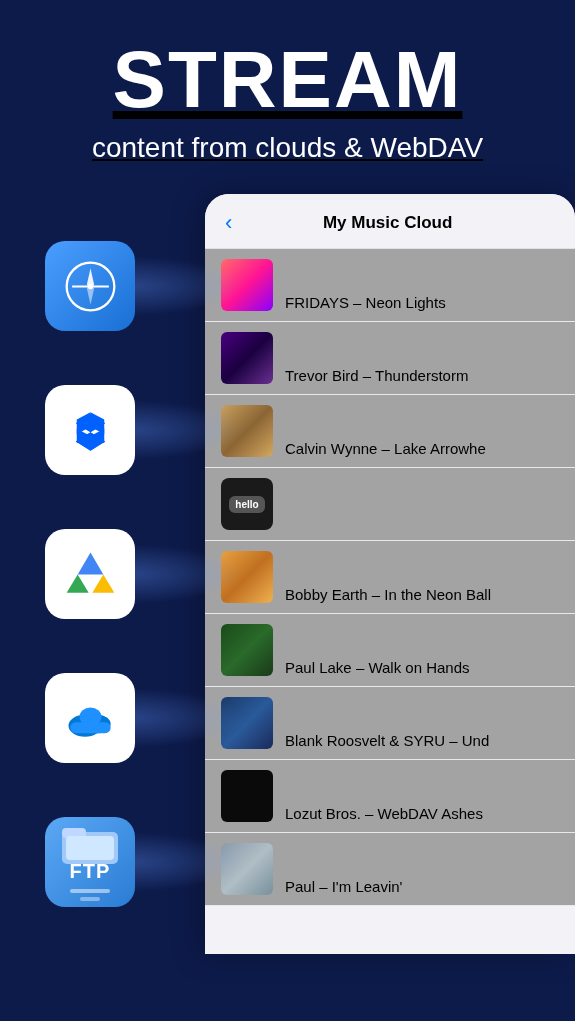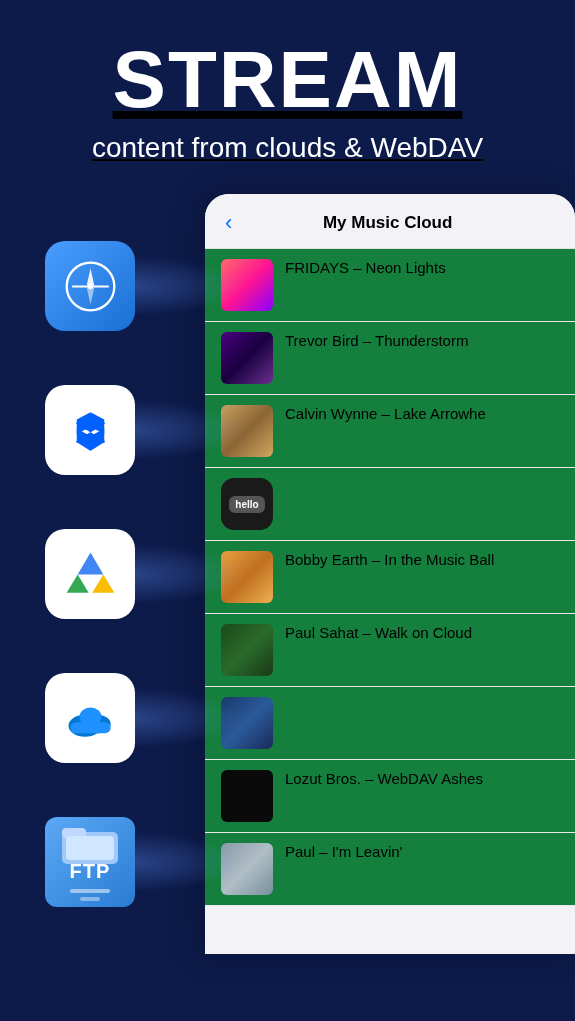--- a/index.html
+++ b/index.html
@@ -151,24 +151,24 @@
       margin-right: 20px;
     }
 
     .music-list {
       overflow-y: auto;
       height: calc(760px - 55px);
     }
 
     .music-item {
       display: flex;
-      align-items: flex-start;
+      align-items: flex-end;
       padding: 10px 16px;
       border-bottom: 1px solid #e8e8ed;
-      background: #15803d;
+      background: #a3a3a3;
       cursor: pointer;
       gap: 12px;
     }
 
     .music-item:first-child {
       margin-top: 0;
     }
 
     .album-art {
       width: 52px;
@@ -264,21 +264,21 @@
 
           <ellipse cx="24" cy="38" rx="18" ry="12" fill="#0078d4"></ellipse>
           <ellipse cx="38" cy="36" rx="14" ry="10" fill="#0078d4"></ellipse>
           <ellipse cx="30" cy="28" rx="12" ry="10" fill="#1e90ff"></ellipse>
           <rect x="8" y="34" width="44" height="12" rx="6" fill="#1e90ff"></rect>
         </svg>
       </div>
     </div>
 
     <div class="app-icon-wrapper">
-      <div class="app-icon icon-ftp" style="gap:4px;border-radius:12px;">
+      <div class="app-icon icon-ftp" style="gap:4px;">
         <div style="display:flex;flex-direction:column;align-items:center;gap:4px;">
 
           <svg viewBox="0 0 56 40" width="56" height="40">
             <rect x="0" y="8" width="56" height="32" rx="5" fill="#a0c8f8"></rect>
             <rect x="0" y="4" width="24" height="10" rx="4" fill="#c0d8ff"></rect>
             <rect x="4" y="12" width="48" height="24" rx="4" fill="#d0e8ff"></rect>
           </svg>
           <div style="color:#fff;font-size:20px;font-weight:900;letter-spacing:1px;margin-top:-8px;">FTP</div>
         </div>
 
@@ -321,51 +321,54 @@
         <div class="art-calvin" style="width:100%;height:100%;border-radius:4px;display:flex;align-items:center;justify-content:center;">
           
         </div>
       </div>
       <div class="music-info">
         <div class="music-title">Calvin Wynne – Lake Arrowhe</div>
       </div>
     </div>
         <div class="music-item">
       <div class="album-art">
-        <div class="art-cyru" style="width:100%;height:100%;border-radius:13px;display:flex;align-items:center;justify-content:center;">
+        <div class="art-cyru" style="width:100%;height:100%;border-radius:8px;display:flex;align-items:center;justify-content:center;">
           <span style="color:#fff;font-size:10px;background:#555;border-radius:6px;padding:3px 6px;font-weight:700;">hello</span>
         </div>
       </div>
     </div>
         <div class="music-item">
       <div class="album-art">
         <div class="art-bobby" style="width:100%;height:100%;border-radius:4px;display:flex;align-items:center;justify-content:center;">
           
         </div>
       </div>
       <div class="music-info">
-        <div class="music-title">Bobby Earth – In the Music Ball</div>
+        <div class="music-title">Bobby Earth – In the Neon Ball</div>
       </div>
     </div>
         <div class="music-item">
       <div class="album-art">
         <div class="art-paul" style="width:100%;height:100%;border-radius:4px;display:flex;align-items:center;justify-content:center;">
           
         </div>
       </div>
       <div class="music-info">
-        <div class="music-title">Paul Sahat – Walk on Cloud</div>
+        <div class="music-title">Paul Lake – Walk on Hands</div>
       </div>
     </div>
         <div class="music-item">
       <div class="album-art">
         <div class="art-blank" style="width:100%;height:100%;border-radius:4px;display:flex;align-items:center;justify-content:center;">
           
         </div>
       </div>
+      <div class="music-info">
+        <div class="music-title">Blank Roosvelt &amp; SYRU – Und</div>
+      </div>
     </div>
         <div class="music-item">
       <div class="album-art">
         <div class="art-lozut" style="width:100%;height:100%;border-radius:4px;display:flex;align-items:center;justify-content:center;">
           
         </div>
       </div>
       <div class="music-info">
         <div class="music-title">Lozut Bros. – WebDAV Ashes</div>
       </div>

